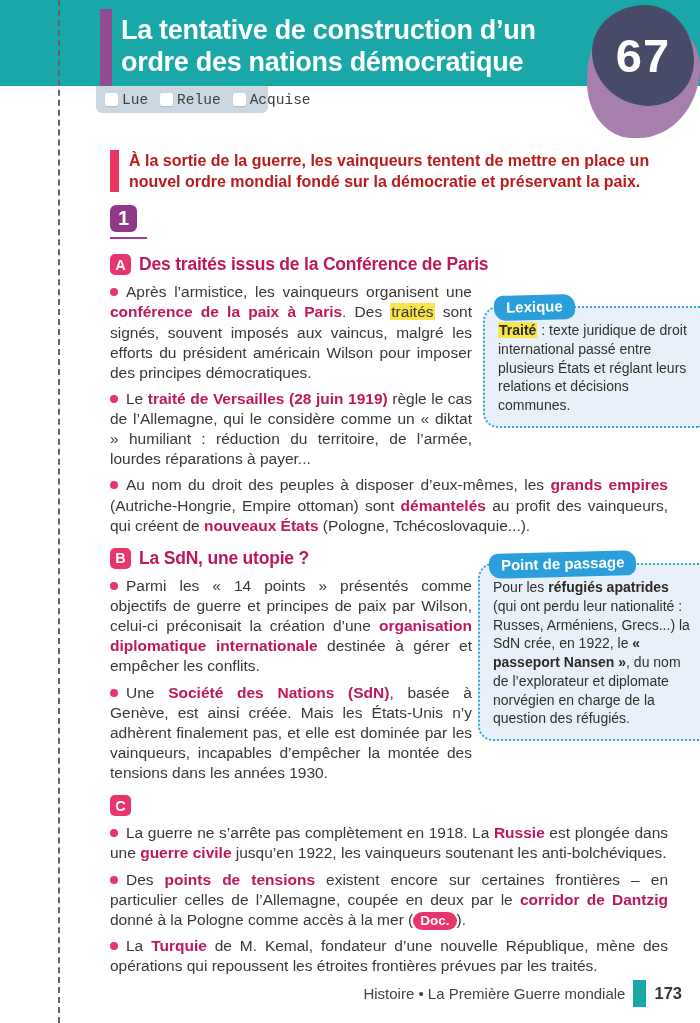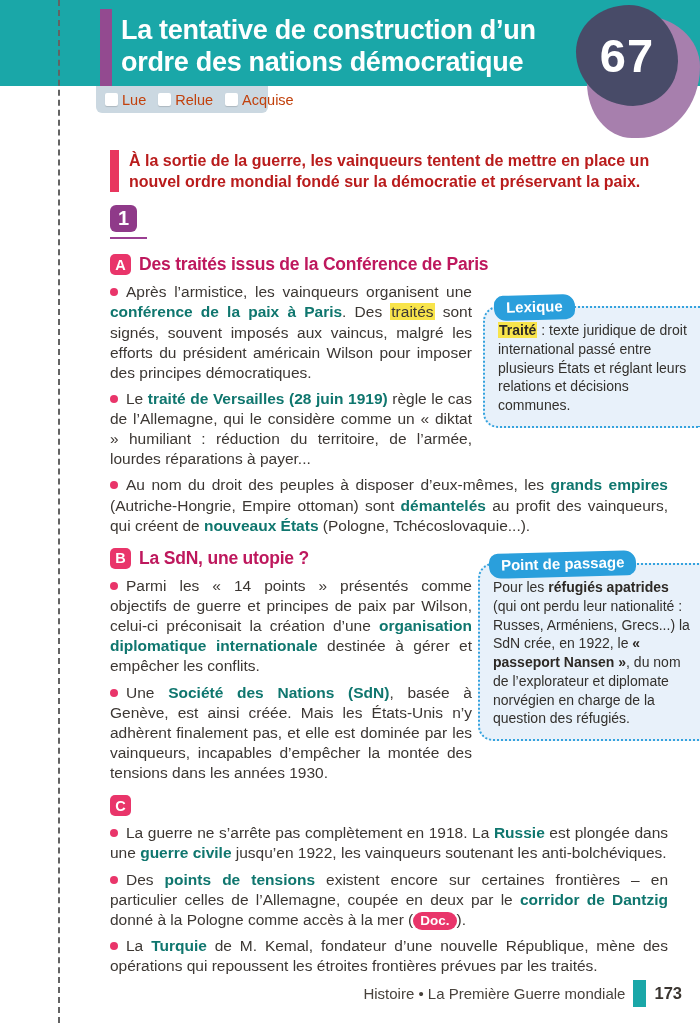--- a/index.html
+++ b/index.html
@@ -11,51 +11,51 @@
   
   .cutline { position:absolute; left:58px; top:0; height:1023px; width:0;
     border-left:2px dashed #636363; z-index:40; }
   
   .band { position:absolute; left:0; top:0; width:700px; height:86px; background:#1aa7a8; z-index:1; }
   .title-accent { position:absolute; left:100px; top:9px; width:12px; height:77px; background:#934a90; z-index:3; }
   .page-title { position:absolute; left:121px; top:15px; z-index:3; color:#fff;
     font-weight:bold; font-size:27px; line-height:1.17; letter-spacing:-0.3px; }
   .blob-light { position:absolute; left:587px; top:16px; width:113px; height:122px;
     background:#a77fad; border-radius:46% 54% 58% 42% / 52% 44% 62% 48%; z-index:2; }
-  .blob-dark { position:absolute; left:576px; top:5px; width:102px; height:101px;
+  .blob-dark { position:absolute; left:592px; top:5px; width:102px; height:101px;
     background:#484b68; border-radius:52% 48% 44% 56% / 46% 56% 44% 54%; z-index:3;
     display:flex; align-items:center; justify-content:center; }
   .blob-dark .num { color:#fff; font-size:47px; font-weight:bold; letter-spacing:1px; }
   .checkbar { position:absolute; left:96px; top:86px; width:172px; height:27px;
     background:#cbd8e1; border-radius:0 0 6px 6px; z-index:2;
     display:flex; align-items:center; padding:0 9px; gap:12px; }
   .checkitem { display:flex; align-items:center; gap:4px; }
   .checkbox { width:13px; height:13px; background:#fff; border-radius:2px;
     box-shadow:0 1px 1px rgba(0,0,0,.15); }
-  .checklabel { font-size:14.5px; color:#c2410c; }
+  .checklabel { font-size:14.5px; color:#404040;font-family:Liberation Mono, monospace; }
   
   #content { position:absolute; left:110px; top:150px; width:558px; z-index:5; }
   .intro { display:flex; gap:10px; margin-bottom:13px; }
   .intro-bar { width:9px; background:#e8365e; flex:none; }
   .intro-text { font-weight:bold; font-size:16px; line-height:1.32; color:#b91c1c; }
   .sec-head { display:inline-flex; align-items:center; gap:9px;
     border-bottom:2px solid #9a3f92; padding:0 10px 5px 0; margin-bottom:11px; }
   .sec-num { width:27px; height:27px; background:#8f3a89; border-radius:6px; color:#fff;
     font-weight:bold; font-size:20px; display:flex; align-items:center; justify-content:center; }
   .sec-title { color:#9a3a92; font-weight:bold; font-size:21px; letter-spacing:-0.2px; }
   .sub-head { display:flex; align-items:center; gap:8px; margin:4px 0 7px 0; }
   .sub-badge { width:21px; height:21px; background:#e9356a; border-radius:5px; color:#fff;
     font-weight:bold; font-size:14.5px; display:flex; align-items:center; justify-content:center; flex:none; }
   .sub-title { font-weight:bold; font-size:17.5px; color:#be185d; letter-spacing:-0.2px; }
   .bullet { font-size:15.5px; line-height:1.3; text-align:justify; margin-bottom:6px;
     color:#3c3733; }
   .bullet.narrow { width:362px; }
   .dot { display:inline-block; width:8px; height:8px; border-radius:50%;
     background:#e9356a; margin-right:8px; vertical-align:1px; }
-  .bullet .b, .intro .b { font-weight:bold; color:#0f766e; }
+  .bullet .b, .intro .b { font-weight:bold; color:#be185d; }
   .hl { background:#f8e44b; padding:0 1px; }
   .badge { display:inline-block; background:#e9356a; color:#fff; font-weight:bold;
     font-size:13.5px; line-height:18px; padding:0 7px; border-radius:9px; }
   .mb-big { margin-bottom:12px; }
   
   .sidebox { position:absolute; right:0; background:#e8f1fa;
     border:2px dotted #34a3de; border-right:none; border-radius:15px 0 0 15px;
     padding:13px 10px 11px 13px; font-size:14px; line-height:1.34; color:#33302c; z-index:6; }
   .sidebox .b { font-weight:bold; color:#2d2925; }
   .sidebox-tab { position:absolute; top:-13px; left:9px; background:#2a9fdc; color:#fff;

